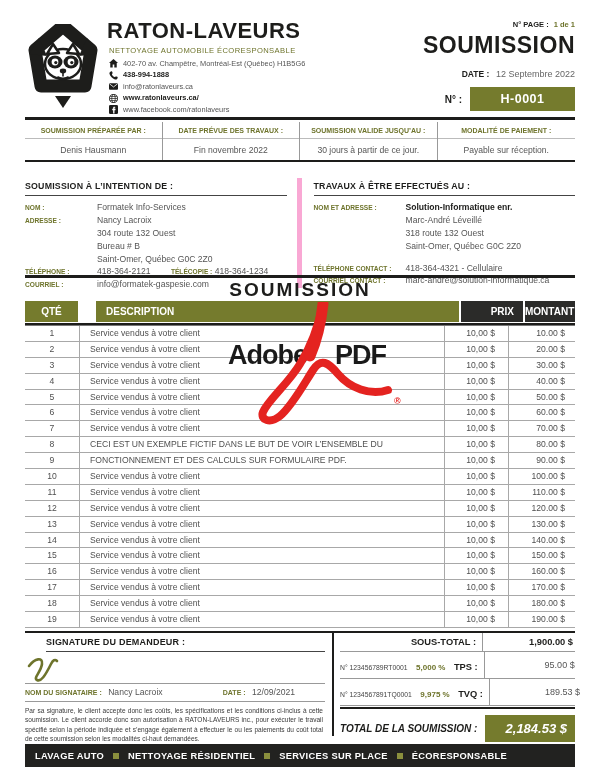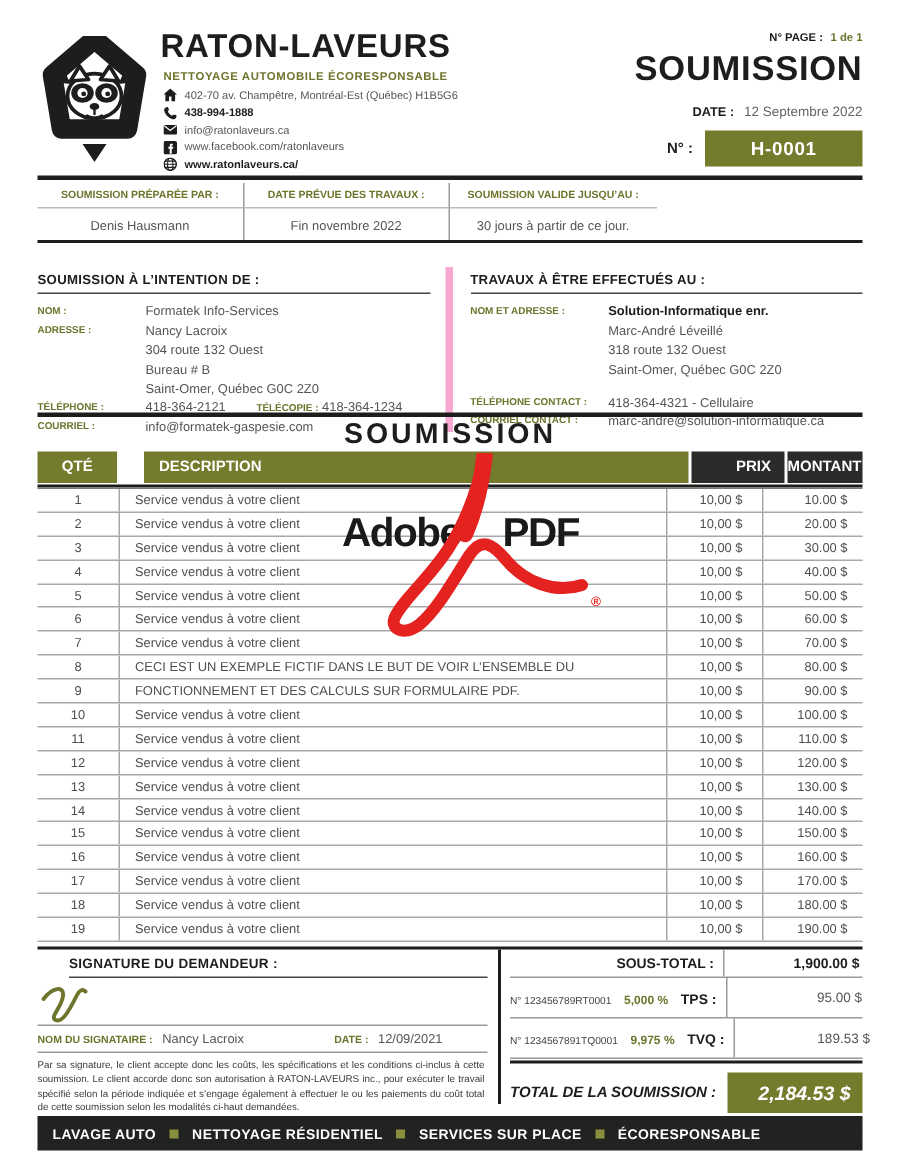--- a/index.html
+++ b/index.html
@@ -7,21 +7,21 @@
   body { width:600px; height:777px; font-family:"Liberation Sans", sans-serif; color:#333; }
   .page { position:relative; width:600px; height:777px; background:#fff; overflow:hidden; }
   .olive { color:#6E742C; }
   b,.b { font-weight:bold; }
 
   
   .header { position:absolute; left:25px; right:25px; top:18px; height:98px; }
   .logo { position:absolute; left:2px; top:6px; width:72px; height:84px; }
   .company { position:absolute; left:82px; top:0; width:300px; }
   .company-name { font-size:22px; font-weight:bold; letter-spacing:0.5px; color:#1d1d1b; }
-  .tagline { font-size:7.6px; font-weight:bold; color:#6E742C; letter-spacing:0.4px; margin:2px 0 4px 2px; }
+  .tagline { font-size:7.6px; font-weight:normal; color:#6E742C; letter-spacing:0.4px; margin:2px 0 4px 2px; }
   .contact-line { display:flex; align-items:flex-end; gap:5px; font-size:7.4px; color:#555; margin:0 0 2.2px 2px; line-height:1.25; }
   .contact-line.strong { color:#1d1d1b; font-weight:bold; }
   .ci { width:9px; height:9px; flex:0 0 9px; display:inline-block; }
   .doc-meta { position:absolute; right:0; top:2px; width:200px; text-align:right; }
   .page-line { font-size:7.5px; font-weight:bold; color:#1d1d1b; }
   .page-line .olive { margin-left:3px; }
   .doc-title { font-size:23px; font-weight:bold; color:#1d1d1b; letter-spacing:0.5px; margin-top:3px; }
   .date-line { font-size:9px; margin-top:10px; color:#666; }
   .date-line b { color:#1d1d1b; font-size:8.5px; margin-right:4px; }
   .num-line { margin-top:8px; display:flex; justify-content:flex-end; align-items:center; gap:8px; }
@@ -148,35 +148,35 @@
           </svg>
         <span>438-994-1888</span>
       </div>
       <div class="contact-line">
         <svg class="ci" viewBox="0 0 10 10">
             <rect x="0" y="1.5" width="10" height="7" rx="1" fill="#1d1d1b"></rect>
             <path d="M0.5 2 L5 5.5 L9.5 2" fill="none" stroke="#fff" stroke-width="0.9"></path>
           </svg>
         <span>info@ratonlaveurs.ca</span>
       </div>
-      <div class="contact-line">
-        <svg class="ci" viewBox="0 0 10 10">
-            <rect x="0" y="0" width="10" height="10" rx="1.5" fill="#1d1d1b"></rect>
-            <path d="M6.8 2 H5.8 C5 2 4.6 2.5 4.6 3.3 V4.3 H3.6 V5.7 H4.6 V9.5 H6.1 V5.7 H7.1 L7.3 4.3 H6.1 V3.5 C6.1 3.2 6.3 3.1 6.5 3.1 H7 Z" fill="#fff"></path>
-          </svg>
-        <span>www.facebook.com/ratonlaveurs</span>
-      </div>
       <div class="contact-line strong">
         <svg class="ci" viewBox="0 0 10 10">
             <circle cx="5" cy="5" r="4.5" fill="none" stroke="#1d1d1b" stroke-width="1"></circle>
             <ellipse cx="5" cy="5" rx="2" ry="4.5" fill="none" stroke="#1d1d1b" stroke-width="0.8"></ellipse>
             <path d="M0.5 5 H9.5 M1.2 2.7 H8.8 M1.2 7.3 H8.8" stroke="#1d1d1b" stroke-width="0.8"></path>
           </svg>
         <span>www.ratonlaveurs.ca/</span>
       </div>
+      <div class="contact-line">
+        <svg class="ci" viewBox="0 0 10 10">
+            <rect x="0" y="0" width="10" height="10" rx="1.5" fill="#1d1d1b"></rect>
+            <path d="M6.8 2 H5.8 C5 2 4.6 2.5 4.6 3.3 V4.3 H3.6 V5.7 H4.6 V9.5 H6.1 V5.7 H7.1 L7.3 4.3 H6.1 V3.5 C6.1 3.2 6.3 3.1 6.5 3.1 H7 Z" fill="#fff"></path>
+          </svg>
+        <span>www.facebook.com/ratonlaveurs</span>
+      </div>
     </div>
     <div class="doc-meta">
       <div class="page-line">
         <span>N° PAGE :</span>
         <span class="olive">1 de 1</span>
       </div>
       <div class="doc-title">SOUMISSION</div>
       <div class="date-line">
         <b>DATE :</b>
         <span>12 Septembre 2022</span>
@@ -195,20 +195,24 @@
         <span class="lbl">SOUMISSION PRÉPARÉE PAR :</span>
         <span class="val">Denis Hausmann</span>
       </div>
       <div class="col">
         <span class="lbl">DATE PRÉVUE DES TRAVAUX :</span>
         <span class="val">Fin novembre 2022</span>
       </div>
       <div class="col">
         <span class="lbl">SOUMISSION VALIDE JUSQU’AU :</span>
         <span class="val">30 jours à partir de ce jour.</span>
+      </div>
+      <div class="col">
+        <span class="lbl">MODALITÉ DE PAIEMENT :</span>
+        <span class="val">Payable sur réception.</span>
       </div>
     </div>
 
   <div class="rule2"></div>
 
   <div class="addresses">
     <div class="addr-col">
       <div class="addr-head">SOUMISSION À L’INTENTION DE :</div>
       <div class="addr-row">
         <span class="addr-lbl">NOM :</span>

